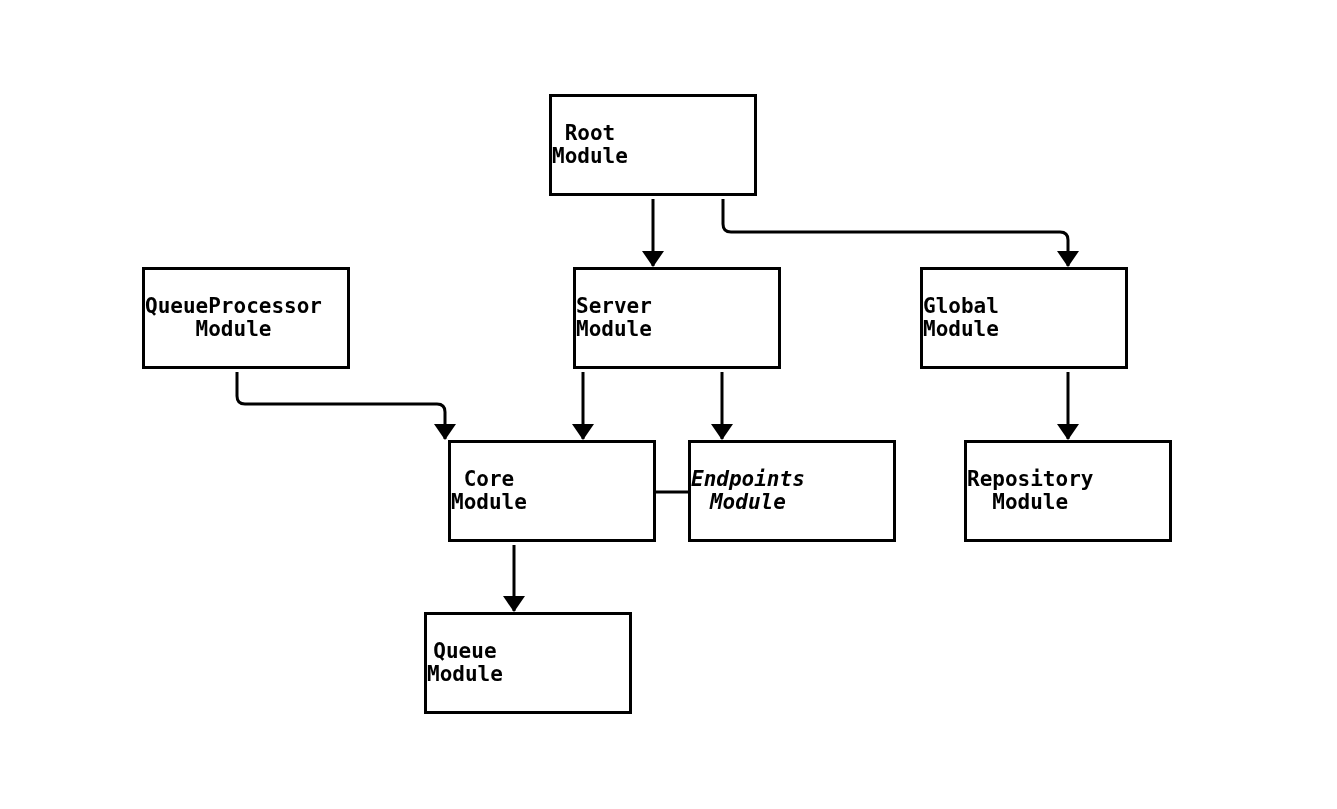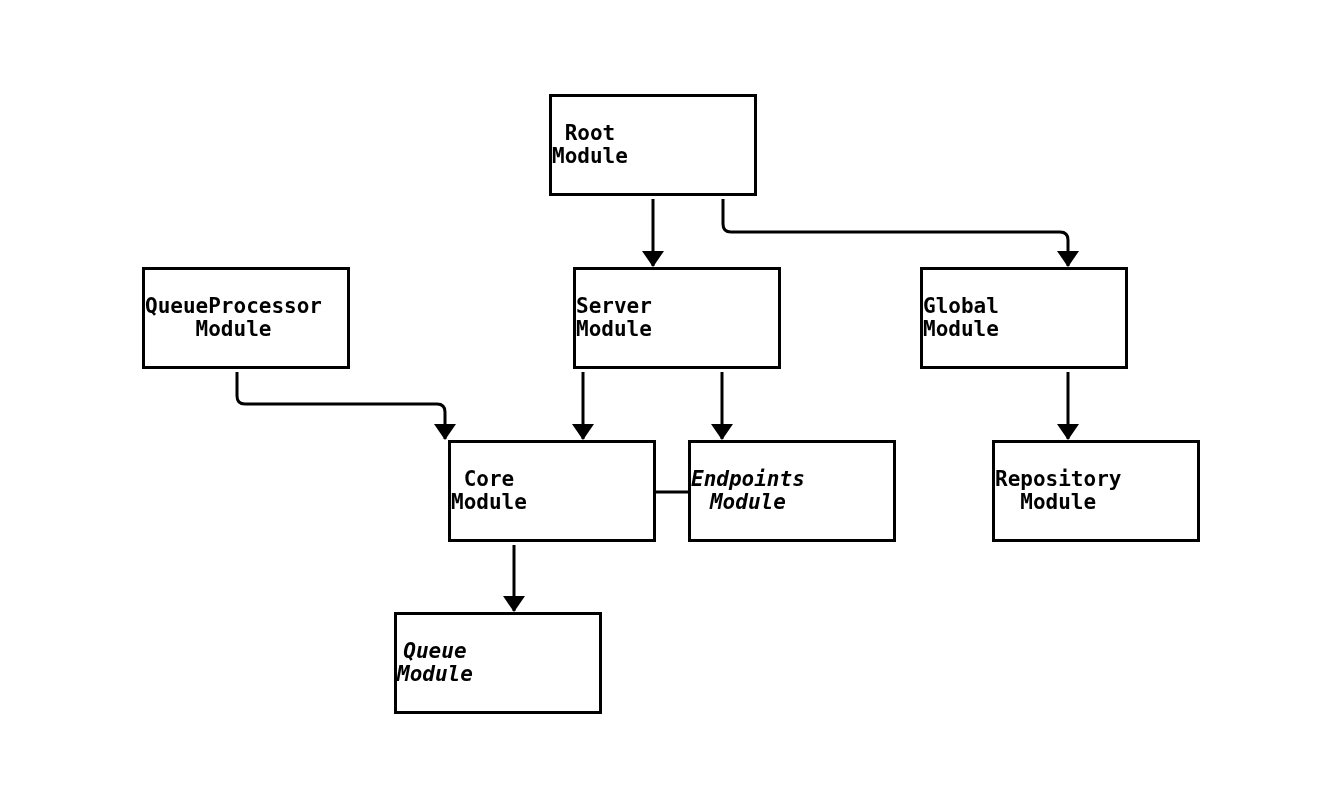--- a/index.html
+++ b/index.html
@@ -98,23 +98,23 @@
   <div class="node" style="left:410px; top:440px;margin-left:38px;">
     <span class="node-label">Core
 Module</span>
   </div>
 
   <div class="node" style="left:688px; top:440px;font-style:italic;">
     <span class="node-label">Endpoints
 Module</span>
   </div>
 
-  <div class="node" style="left:992px; top:440px;">
+  <div class="node" style="left:964px; top:440px;">
     <span class="node-label">Repository
 Module</span>
   </div>
 
-  <div class="node" style="left:394px; top:612px;font-style:italic;">
+  <div class="node" style="left:424px; top:612px;">
     <span class="node-label">Queue
 Module</span>
   </div>
 
 </div>
 
 </body></html>

